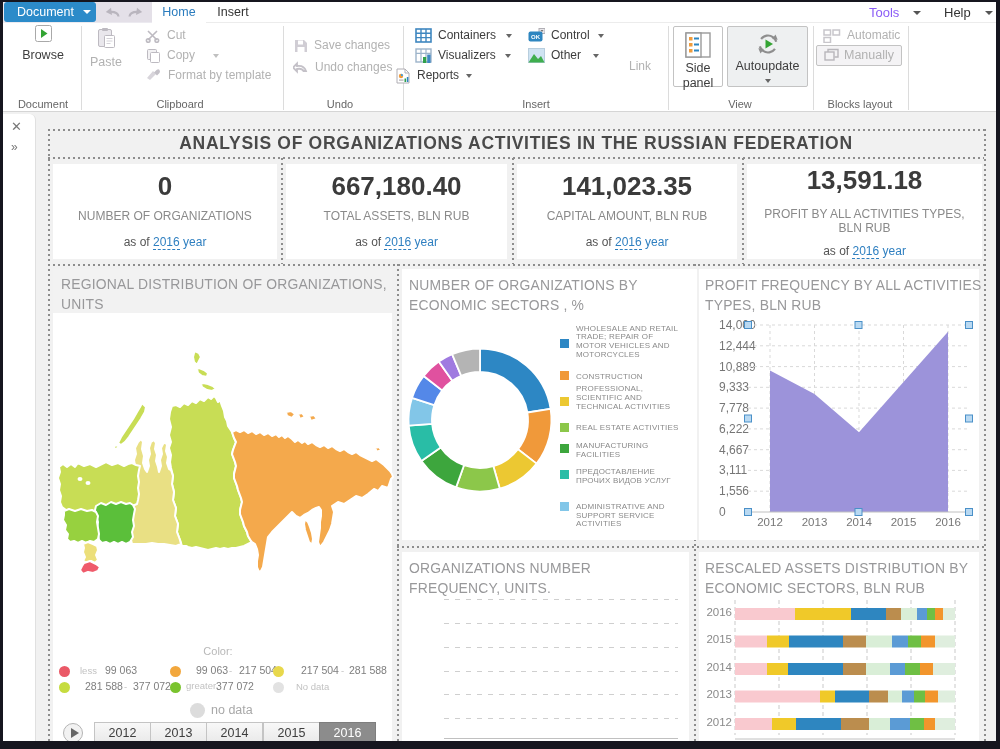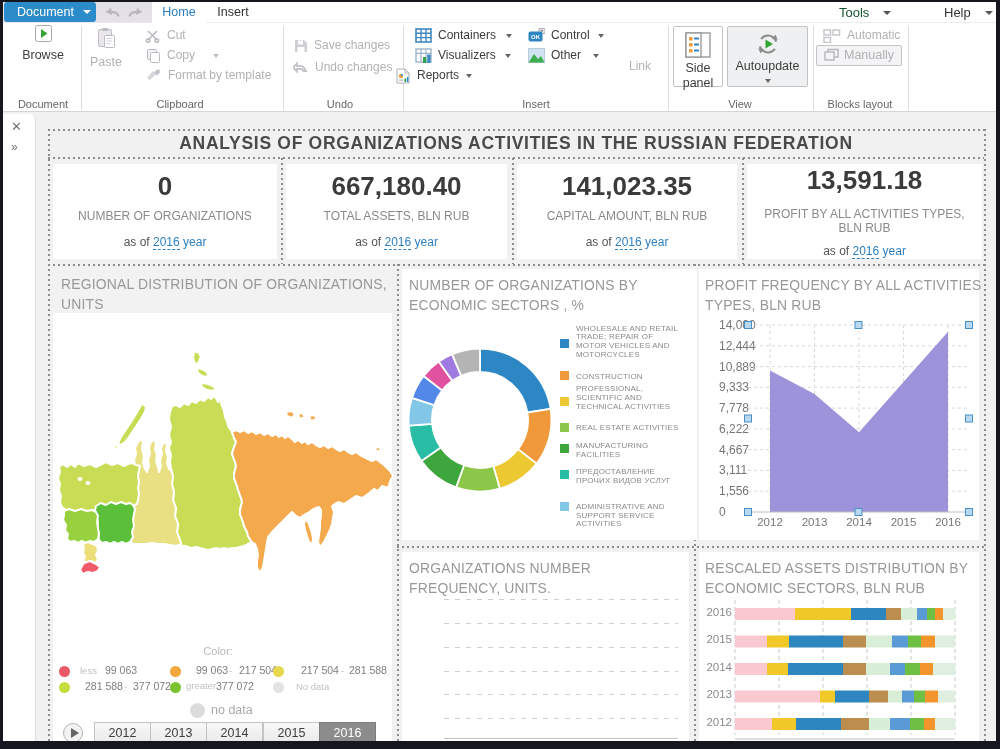--- a/index.html
+++ b/index.html
@@ -9,21 +9,21 @@
 .abs { position:absolute; }
 
 #titlebar { position:absolute; left:0; top:0; width:100%; height:21px; background:#ffffff; border-bottom:1px solid #ececec; }
 #tb-left { position:absolute; left:0; top:0; width:149px; height:21px; background:#eceaf0; }
 #docbtn { position:absolute; left:1px; top:0; width:92px; height:20px; background:#2c8bc9; border-radius:3px; color:#fff; font-size:12.5px; text-align:left; line-height:20px; padding-left:13px; }
 #docbtn .car { display:inline-block; margin-left:9px; width:0; height:0; border-left:4px solid transparent; border-right:4px solid transparent; border-top:4px solid #fff; vertical-align:2px; }
 #undoredo { position:absolute; left:93px; top:0; width:56px; height:20px; background:#e4e0e8; }
 .tab { position:absolute; top:0; height:21px; font-size:12.5px; line-height:21px; text-align:center; color:#333; }
 #tab-home { left:149px; width:54px; color:#2a7cbe; background:#fff; height:22px; }
 #tab-insert { left:203px; width:54px; }
-#tools { position:absolute; left:836px; top:0; font-size:13px; line-height:21px; color:#14532d; }
+#tools { position:absolute; left:866px; top:0; font-size:13px; line-height:21px; color:#8b5cf6; }
 #help { position:absolute; left:941px; top:0; font-size:13px; line-height:21px; color:#333; }
 .dcar { display:inline-block; width:0; height:0; border-left:4px solid transparent; border-right:4px solid transparent; border-top:4px solid #555; vertical-align:2px; margin-left:14px; }
 
 #ribbon { position:absolute; left:0; top:21px; width:100%; height:89px; background:#fff; border-bottom:1px solid #d5d5d5; }
 .gsep { position:absolute; top:3px; width:1px; height:84px; background:#dcdcdc; }
 .glabel { position:absolute; top:75px; width:120px; text-align:center; font-size:11px; color:#666; }
 .rtext { font-size:12px; color:#3d3d3d; }
 .rgray { font-size:12px; color:#b2b2b2; }
 .bigbtn { position:absolute; text-align:center; font-size:12.5px; color:#3d3d3d; }
 .rrow { position:absolute; height:20px; line-height:20px; white-space:nowrap; }

